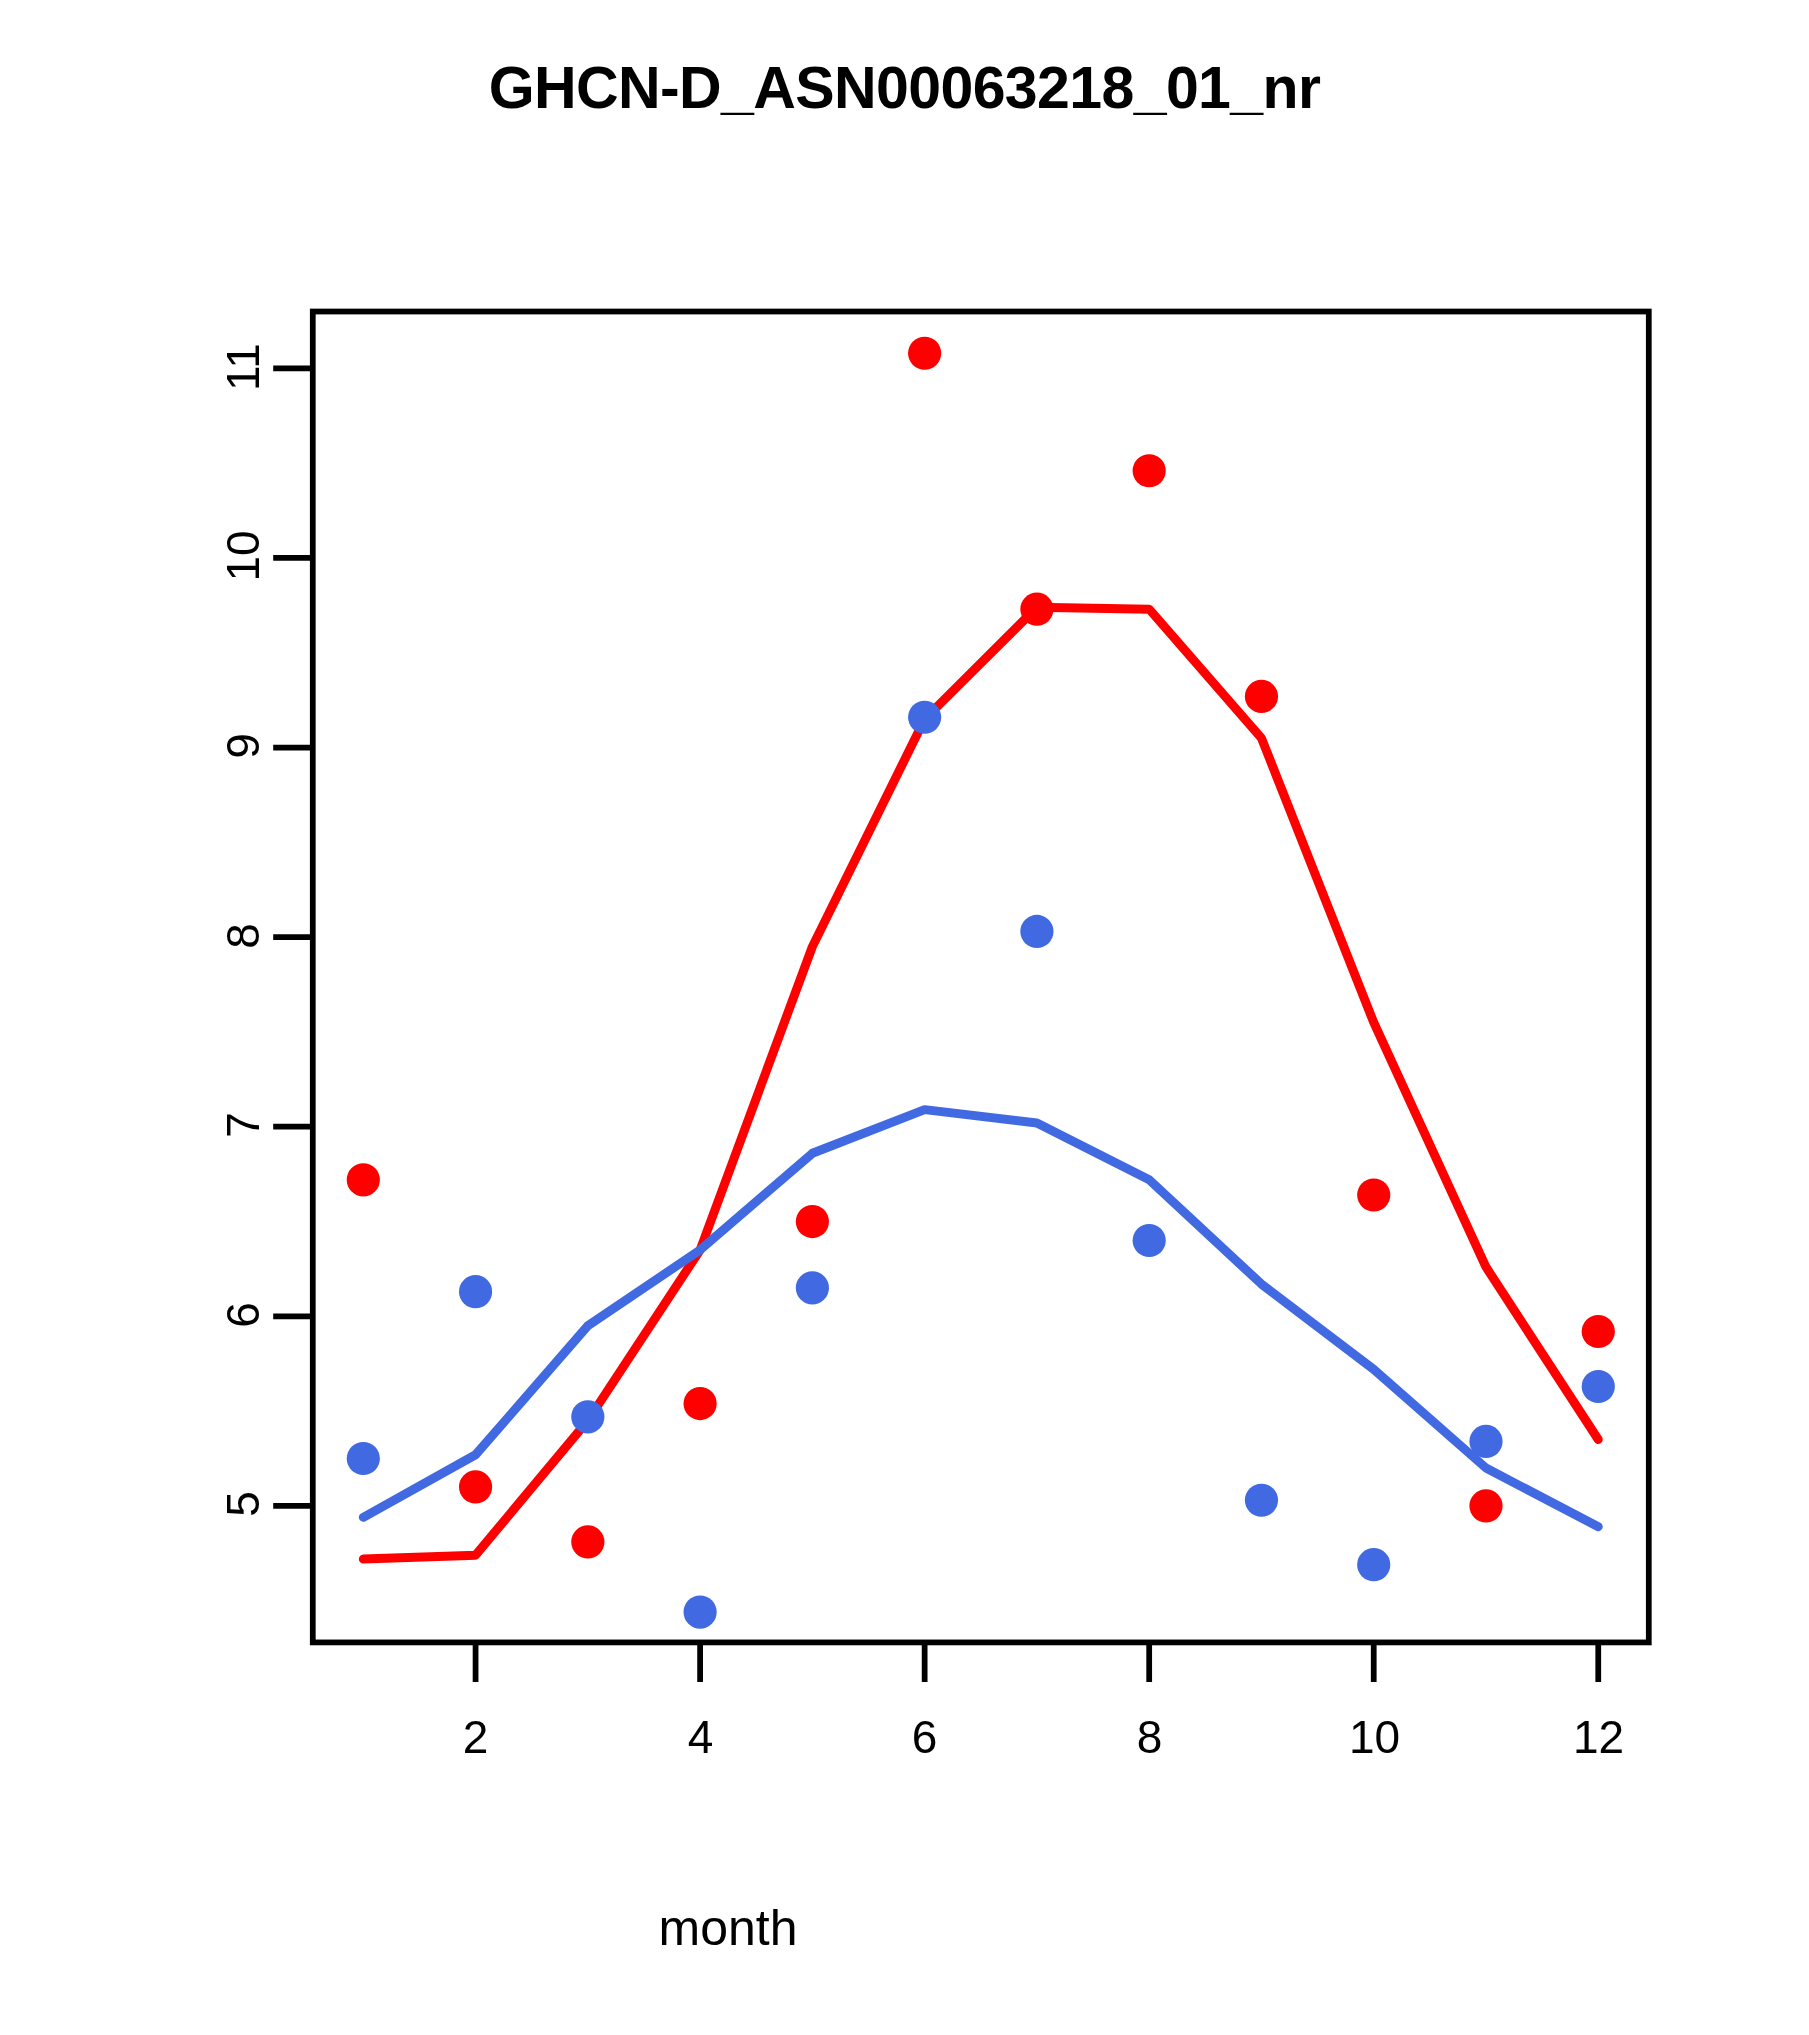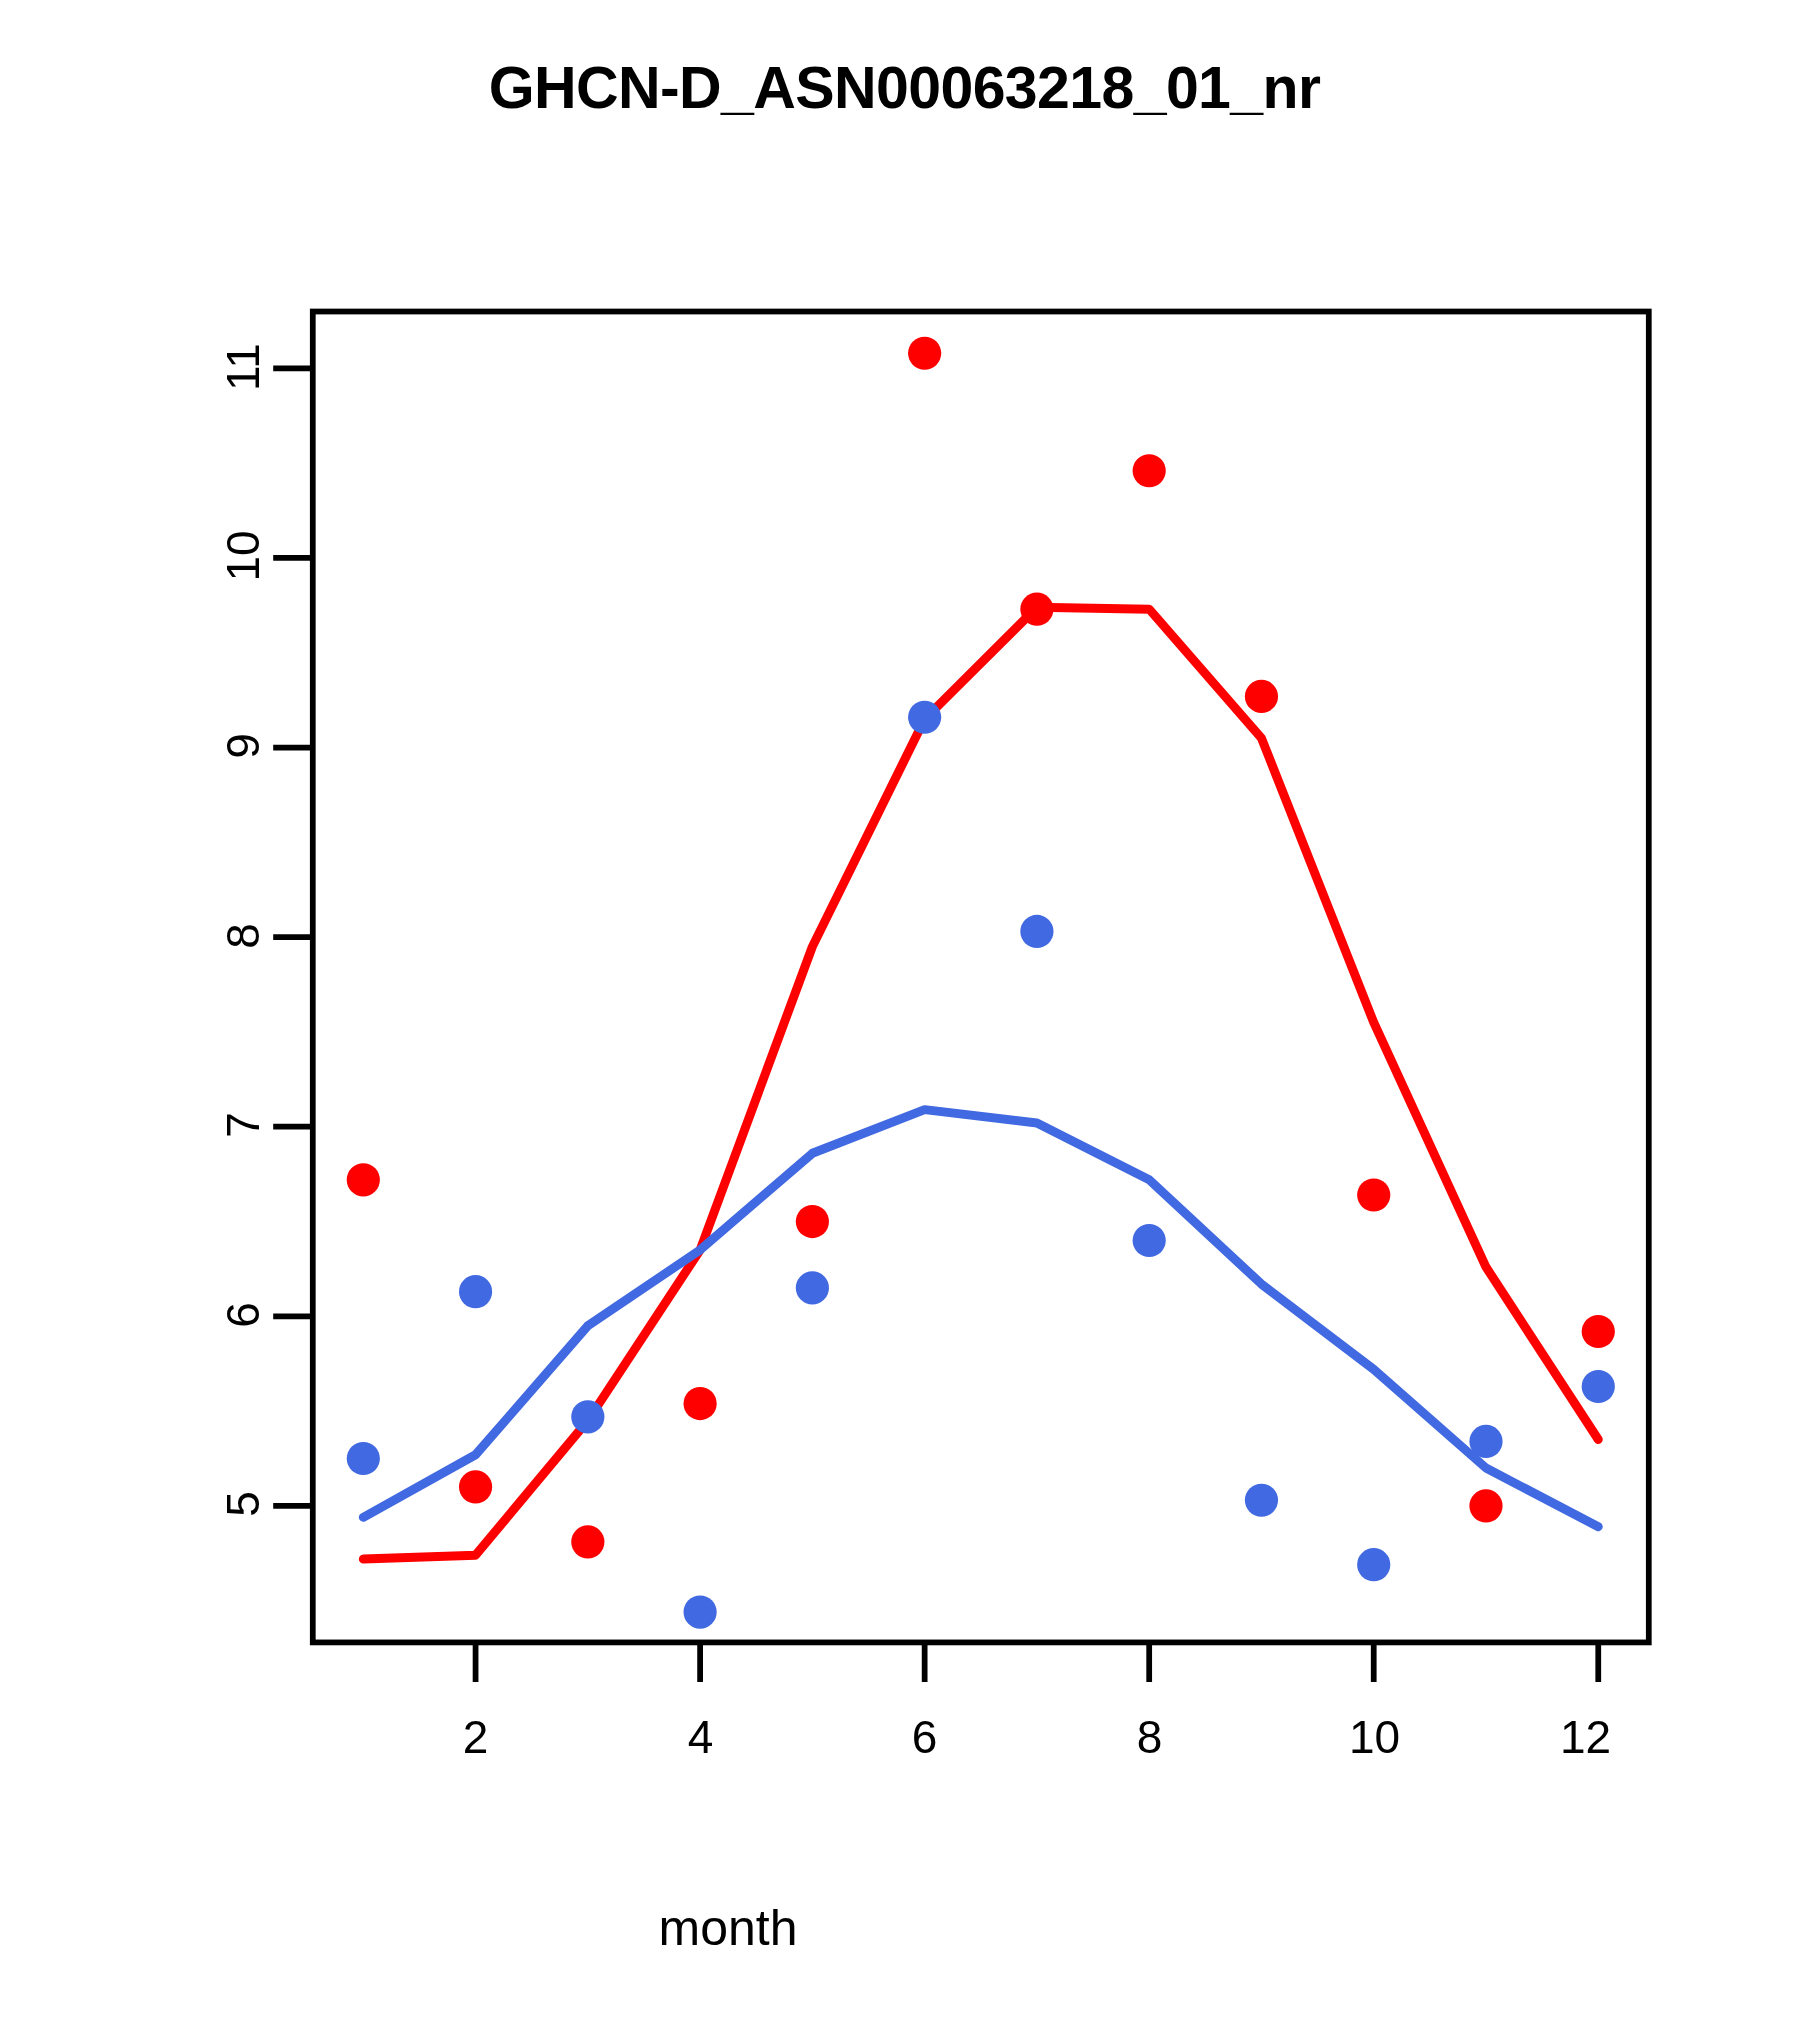--- a/index.html
+++ b/index.html
@@ -89,21 +89,21 @@
   </svg>
 
   <div id="xaxis-title">month</div>
 
   <div id="xtick-labels">
       <div class="axis-label-x" style="left: 437px; top: 1710px; width: 77px; text-align: center;">2</div>
       <div class="axis-label-x" style="left: 662px; top: 1710px; width: 77px; text-align: center;">4</div>
       <div class="axis-label-x" style="left: 886px; top: 1710px; width: 77px; text-align: center;">6</div>
       <div class="axis-label-x" style="left: 1111px; top: 1710px; width: 77px; text-align: center;">8</div>
       <div class="axis-label-x" style="left: 1336px; top: 1710px; width: 77px; text-align: center;">10</div>
-      <div class="axis-label-x" style="left: 1560px; top: 1710px; width: 77px; text-align: left;">12</div>
+      <div class="axis-label-x" style="left: 1560px; top: 1710px; width: 77px; text-align: center;">12</div>
     </div>
   <div id="ytick-labels">
       <div class="ytick-label" style="width: 96px; text-align: center; left: 195px; top: 1477px;">5</div>
       <div class="ytick-label" style="width: 96px; text-align: center; left: 195px; top: 1288px;">6</div>
       <div class="ytick-label" style="width: 96px; text-align: center; left: 195px; top: 1098px;">7</div>
       <div class="ytick-label" style="width: 96px; text-align: center; left: 195px; top: 909px;">8</div>
       <div class="ytick-label" style="width: 96px; text-align: center; left: 195px; top: 719px;">9</div>
       <div class="ytick-label" style="width: 96px; text-align: center; left: 195px; top: 529px;">10</div>
       <div class="ytick-label" style="width: 96px; text-align: center; left: 195px; top: 340px;">11</div>
     </div>

